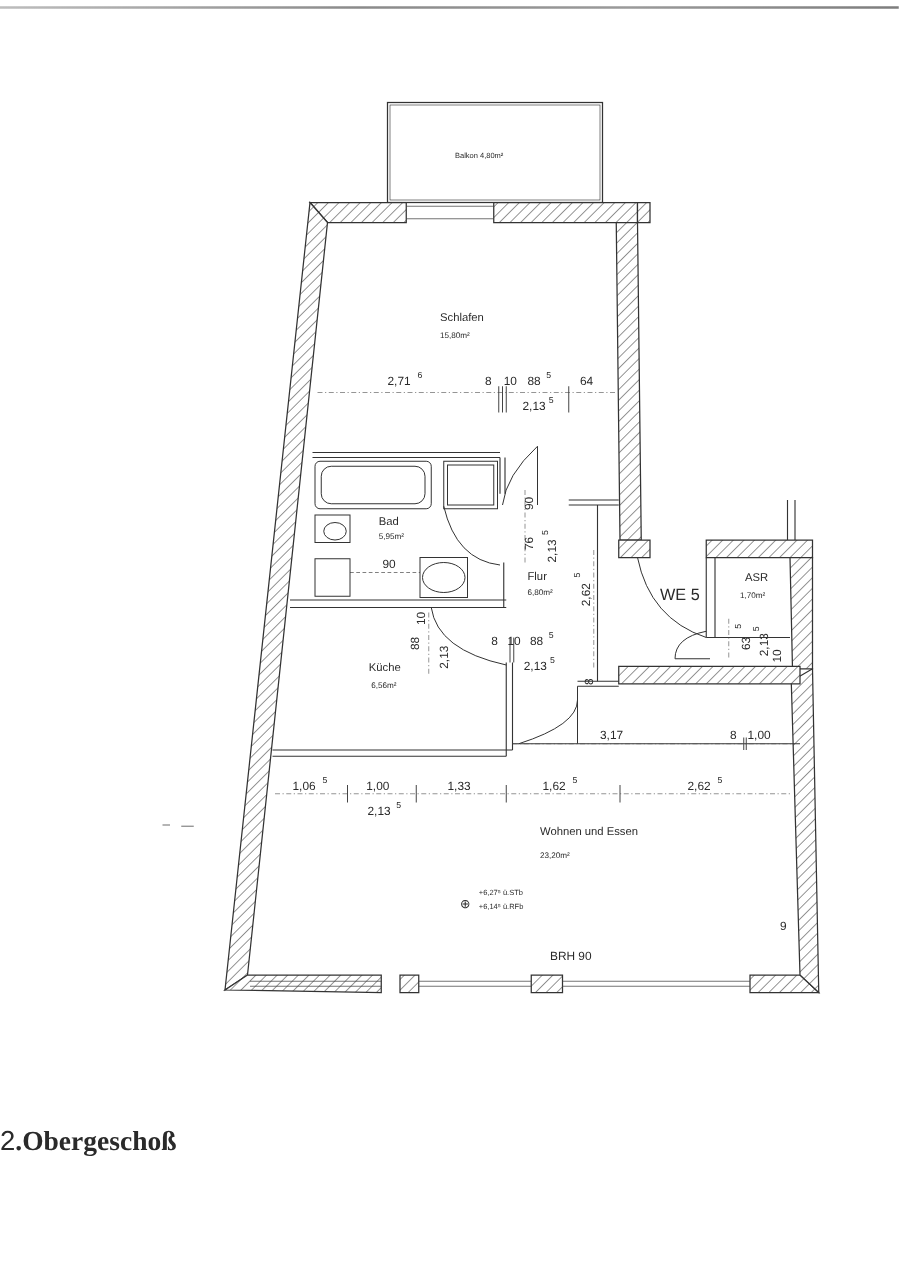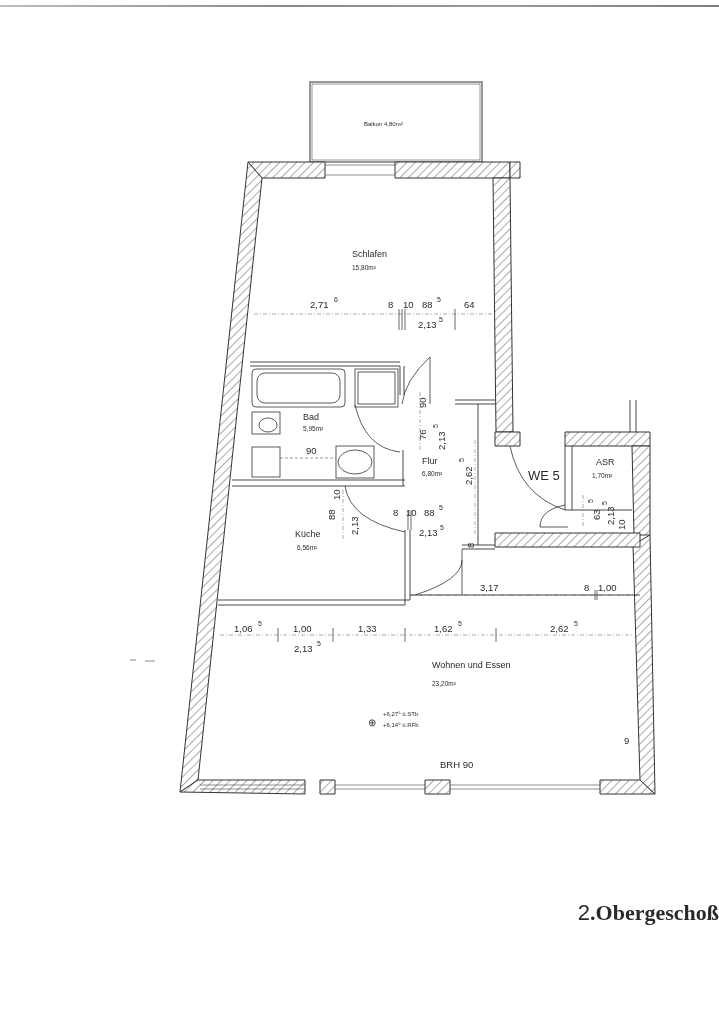--- a/index.html
+++ b/index.html
@@ -6,21 +6,21 @@
   body { width: 719px; height: 1024px; position: relative; overflow: hidden; font-family: "DejaVu Sans", sans-serif; }
   .page-edge { position: absolute; left: 0; top: 5px; width: 719px; height: 2px; background: linear-gradient(to right, #bdbdbd, #8a8a8a 40%, #9a9a9a 70%, #7d7d7d); }
   #plan { position: absolute; left: 0; top: 0; }
   .lbl { font-family: "Liberation Sans", sans-serif; fill: #2a2a2a; }
   .room { font-size: 9px; }
   .area { font-size: 6.5px; }
   .dim { font-size: 9.5px; }
   .sup { font-size: 7px; }
   .small { font-size: 6px; }
   .title {
-    position: absolute; left: 0; width: 719px; top: 900px; text-align: right;
+    position: absolute; left: 0; width: 719px; top: 900px; text-align: left;
     font-family: "Liberation Serif", serif; font-weight: bold; font-size: 22px; color: #2a2a2a;
   }
   .title .num { font-family: "Liberation Sans", sans-serif; font-weight: normal; font-size: 22px; }
 </style>
 </head>
 <body>
 
 <div class="page-edge"></div>
 
 <svg id="plan" width="719" height="1024" viewBox="0 0 719 1024" xmlns="http://www.w3.org/2000/svg">

